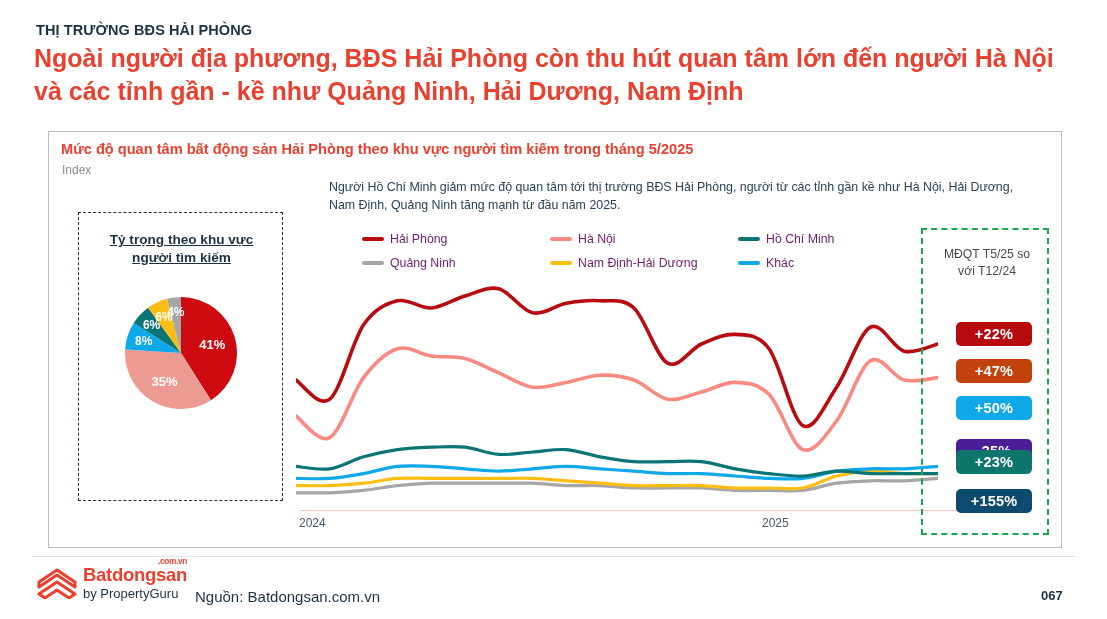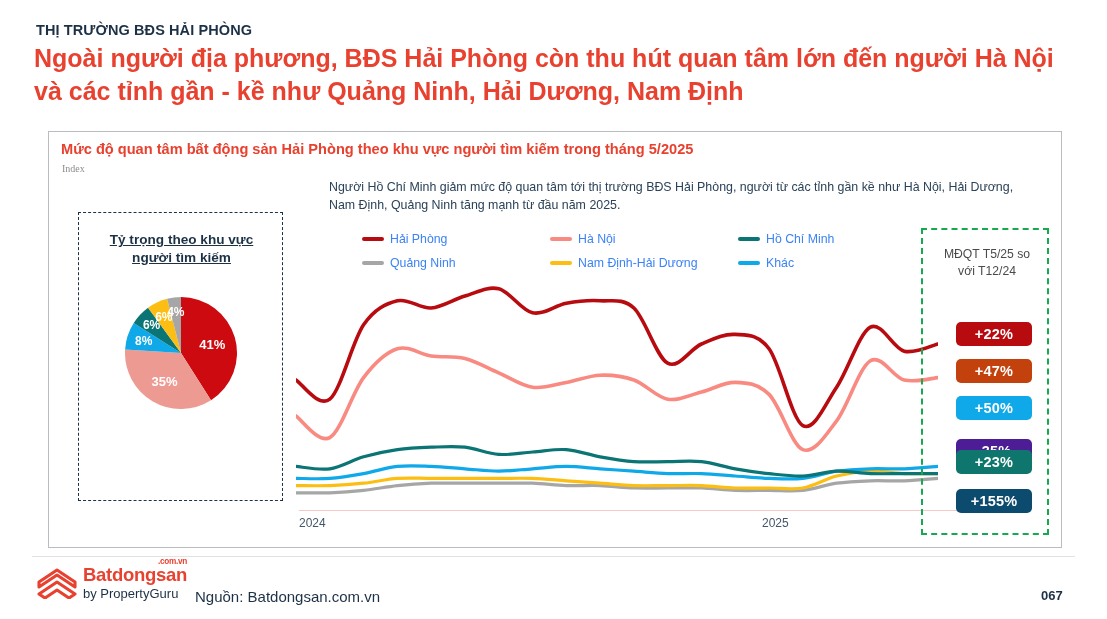--- a/index.html
+++ b/index.html
@@ -29,38 +29,38 @@
     width: 1014px; height: 417px;
     border: 1.4px solid #b9bdc2; background: #fff;
   }
   .card-title {
     position: absolute; left: 12px; top: 9px;
     font-size: 14.6px; font-weight: bold; color: #e8412f;
     white-space: nowrap;
   }
   .card-sub {
     position: absolute; left: 13px; top: 31px;
-    font-size: 10px; color: #8c8c8c; font-family: Liberation Serif, serif;
+    font-size: 12px; color: #8c8c8c;
   }
   .callout {
     position: absolute; left: 280px; top: 47px; width: 690px;
     font-size: 12.4px; line-height: 1.45; color: #2a4258;
     text-align: left;
   }
 
   
   .legend {
     position: absolute; left: 313px; top: 100px;
     width: 580px;
     display: grid; grid-template-columns: 188px 188px 188px;
     row-gap: 10px; column-gap: 0px;
   }
   .leg-item { display: flex; align-items: center; gap: 6px; }
   .leg-swatch { width: 22px; height: 3.4px; border-radius: 2px; flex: none; }
-  .leg-label { font-size: 12.3px; color: #3b82f6; white-space: nowrap; }
+  .leg-label { font-size: 12.3px; color: #701a75; white-space: nowrap; }
 
   
   .pie-panel {
     position: absolute; left: 29px; top: 80px;
     width: 205px; height: 289px;
     border: 1.6px dashed #1d3146;
   }
   .pie-title {
     position: absolute; left: 0; top: 18px; width: 205px;
     text-align: center; font-size: 13.6px; font-weight: bold;

